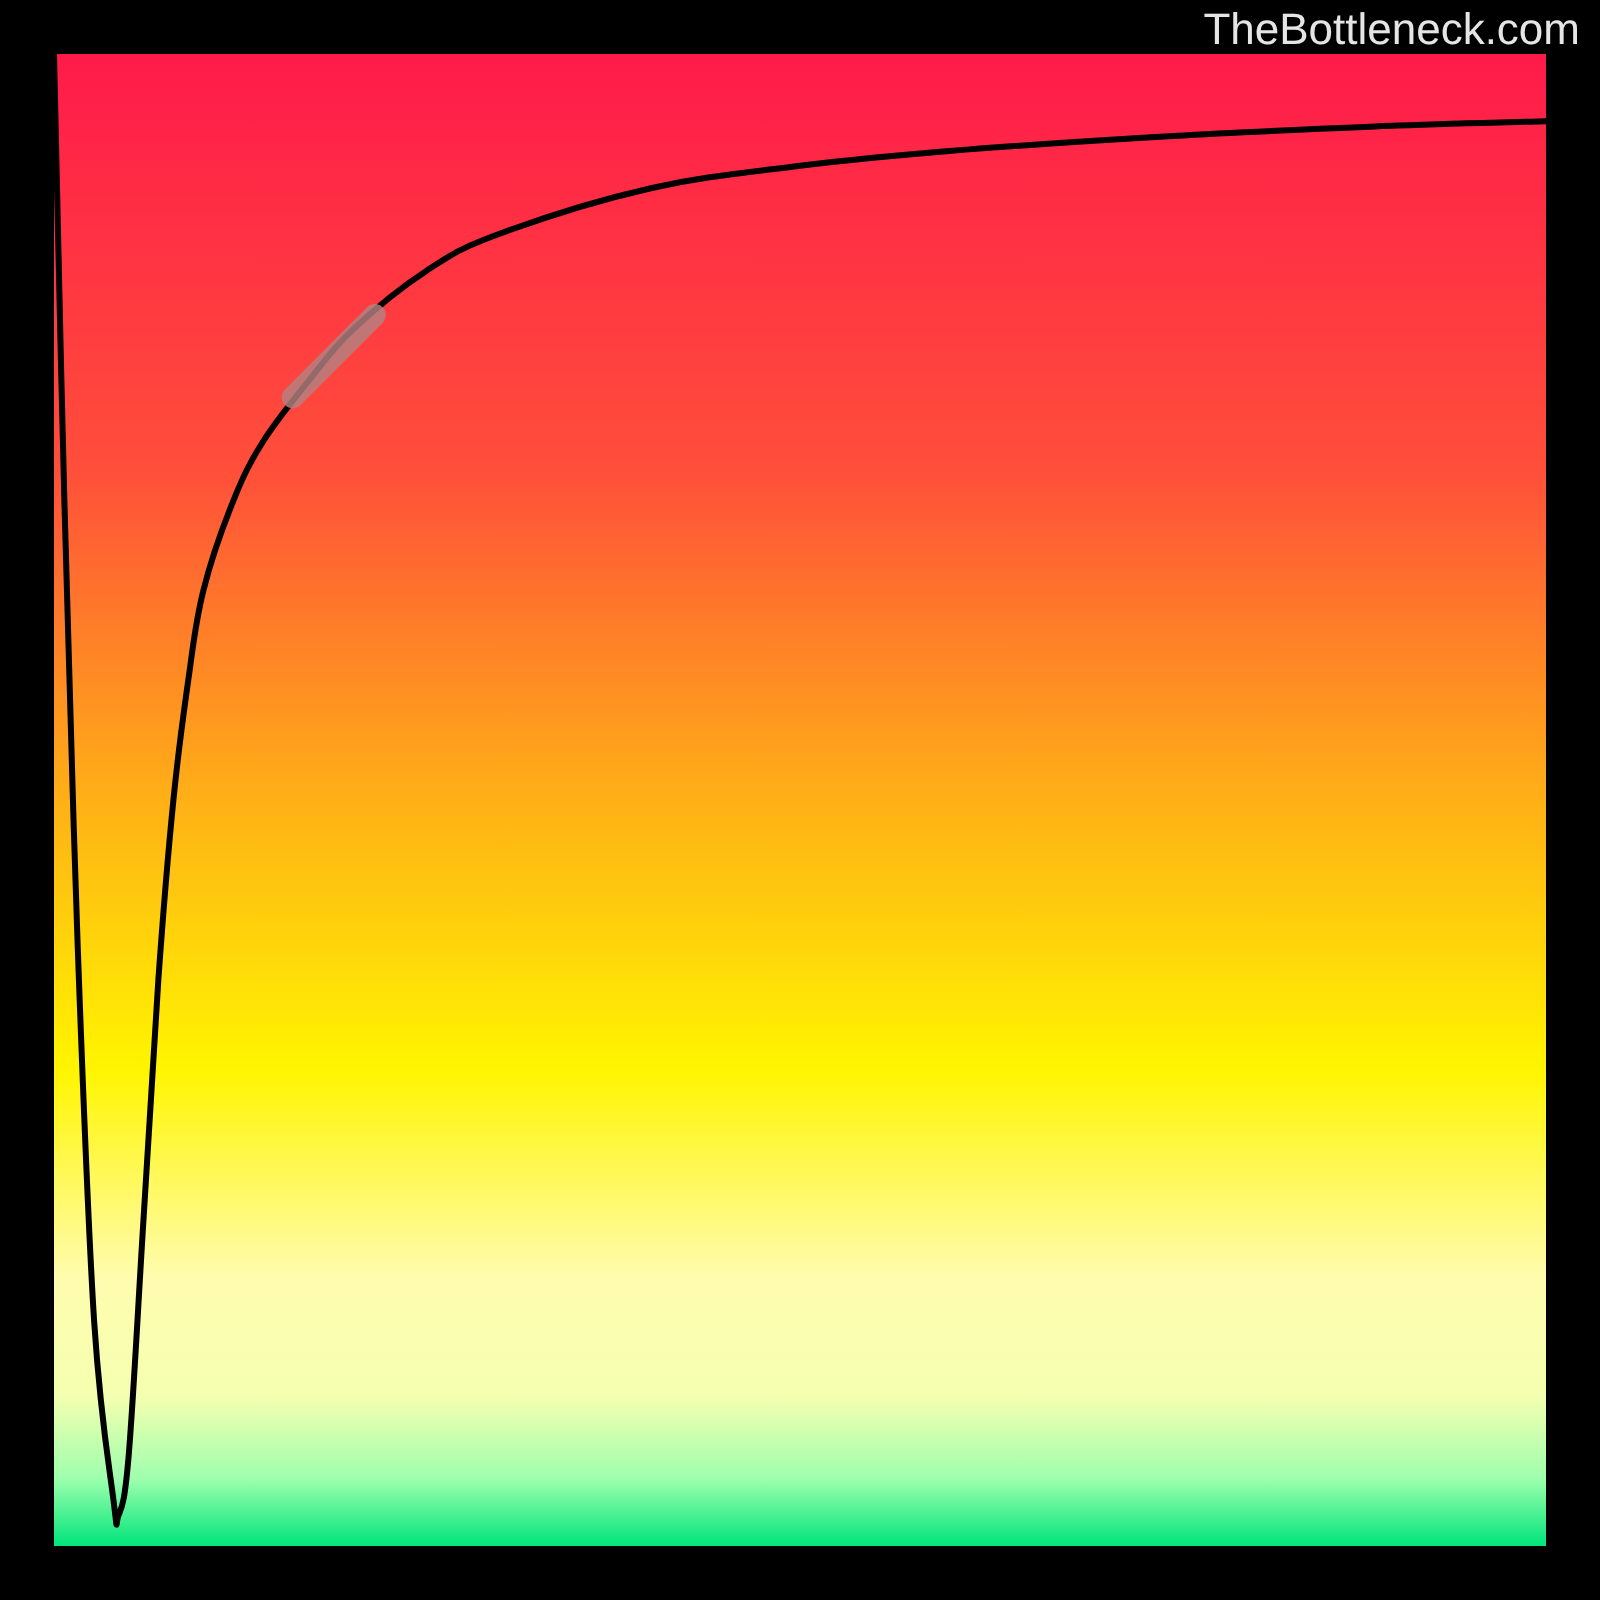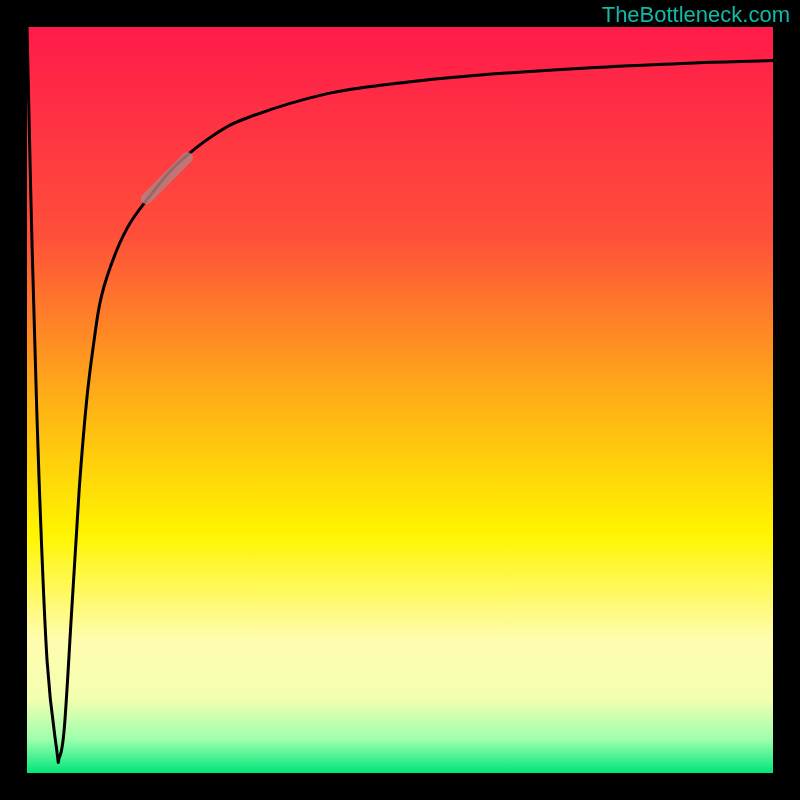--- a/index.html
+++ b/index.html
@@ -26,21 +26,21 @@
     height: 746px;
     overflow: hidden;
   }
   .attribution {
     position: absolute;
     top: 2px;
     right: 10px;
     font-family: Arial, Helvetica, sans-serif;
     font-size: 22px;
     font-weight: 500;
-    color: #14b8a6;
+    color: #e5e5e5;
     letter-spacing: 0px;
     user-select: none;
   }
   svg.curve {
     position: absolute;
     left: 0;
     top: 0;
     width: 746px;
     height: 746px;
   }

